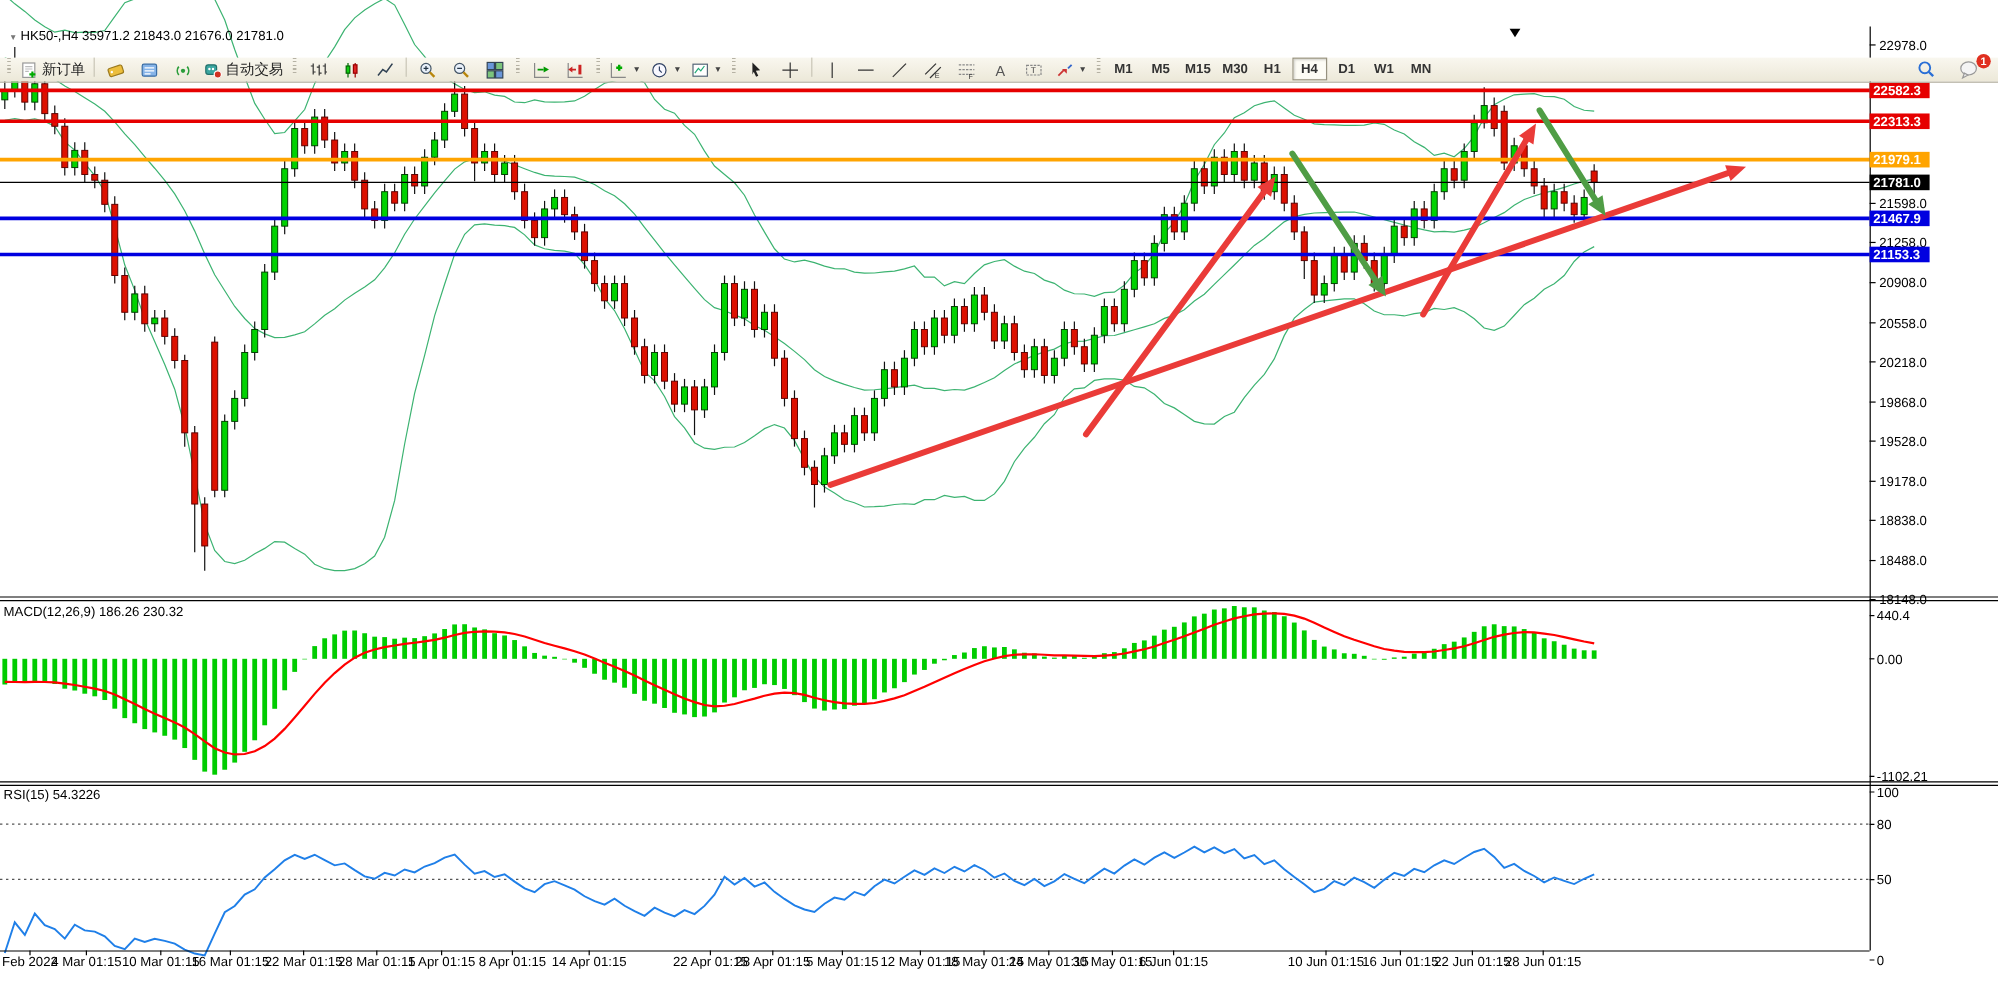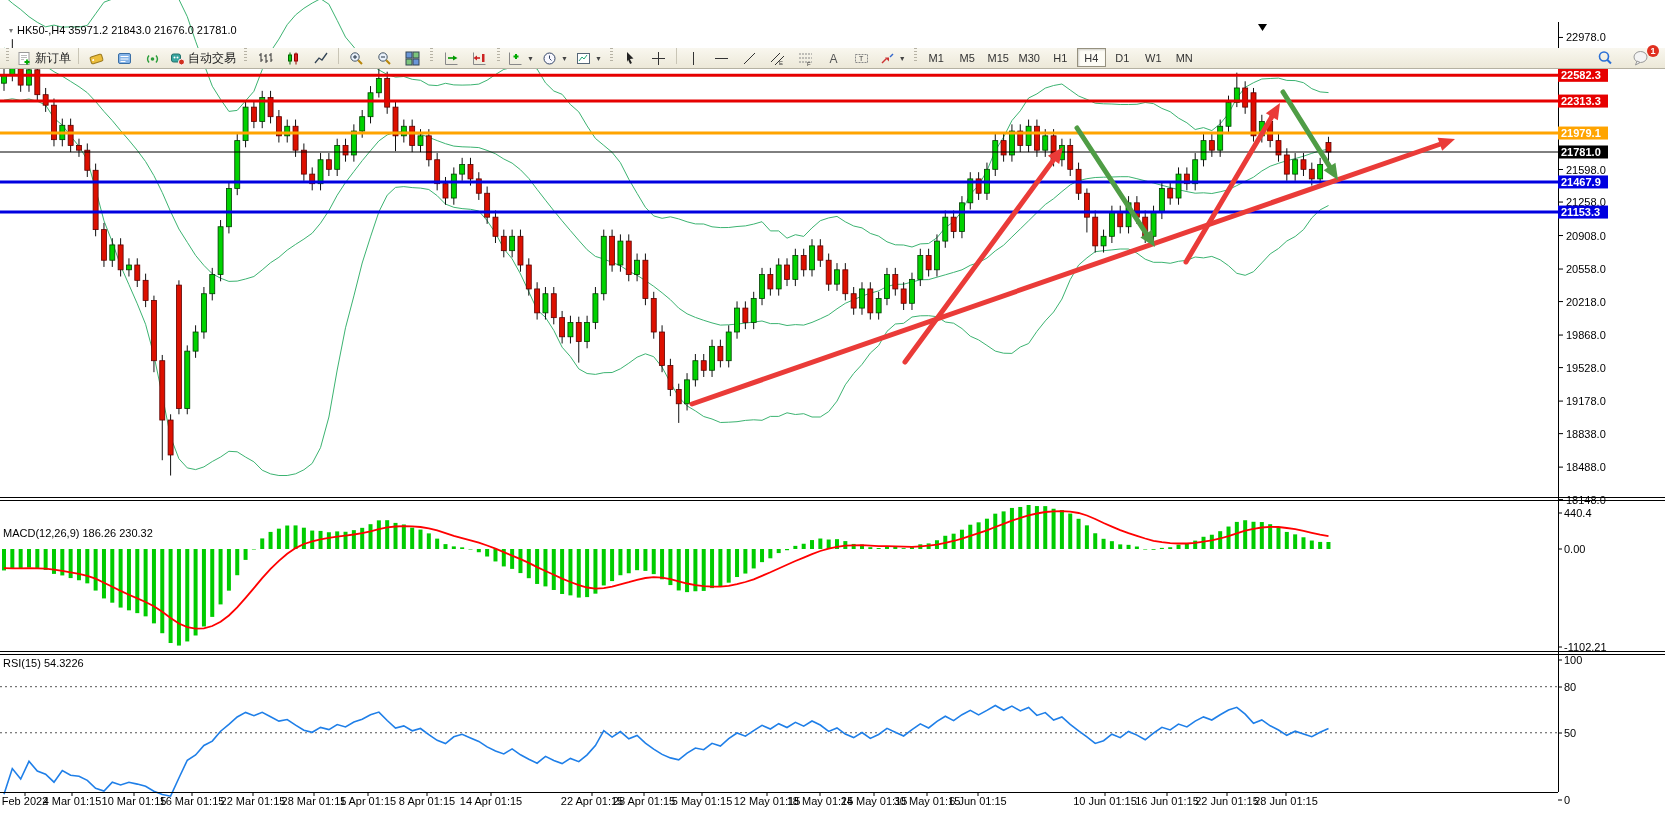--- a/index.html
+++ b/index.html
@@ -9,30 +9,30 @@
   .toolbar{position:absolute;left:0;top:0;right:0;height:20px;z-index:10;
     background:linear-gradient(#f9f7ef,#ece8d8);border-bottom:1px solid #b5b1a2;
     display:flex;align-items:flex-start;padding:0 2px;margin-top:48px;}
   .tbtn{height:18px;min-width:20px;display:flex;align-items:center;justify-content:center;
     gap:3px;padding:0 3px;border:1px solid transparent;border-radius:2px;font-size:12px;color:#222;cursor:default;}
   .tbtn svg{display:block;}
   .grip{width:3px;height:14px;margin:0 4px;background:repeating-linear-gradient(#b6b2a4 0 1px,transparent 1px 3px);}
   .sep{width:1px;height:16px;background:#c9c5b6;margin:0 3px;}
   .caret{font-size:7px;color:#444;margin-left:1px;line-height:1;}
   .tf{min-width:27px;height:17px;font-size:11px;display:flex;align-items:center;justify-content:center;
-    color:#333;border:1px solid transparent;margin:0 1px;}
+    color:#333;border:1px solid transparent;margin:0 1px;font-weight:bold;}
   .tf.active{background:#fdfcf5;border:1px solid #96917f;box-shadow:inset 1px 1px 2px rgba(0,0,0,.18);}
   .tb-right{margin-left:auto;display:flex;align-items:center;gap:8px;padding-right:8px;}
   .chatwrap{position:relative;}
   .badge{position:absolute;right:-5px;top:-4px;width:12px;height:12px;border-radius:50%;
     background:#e03020;color:#fff;font-size:9px;font-weight:bold;display:flex;align-items:center;justify-content:center;}
   .ov{position:absolute;z-index:5;font-size:11px;color:#000;white-space:nowrap;}
   #chart-title{left:9px;top:24px;display:flex;align-items:center;gap:4px;}
   #chart-title .tiny{font-size:8px;color:#777;}
-  #macd-label{left:3px;top:504px;margin-top:23px;}
+  #macd-label{left:3px;top:504px;}
   #rsi-label{left:3px;top:657px;}
 </style>
 </head>
 <body>
 
 <div class="app">
 
   <div class="toolbar">
     <div class="grip"></div>
 

